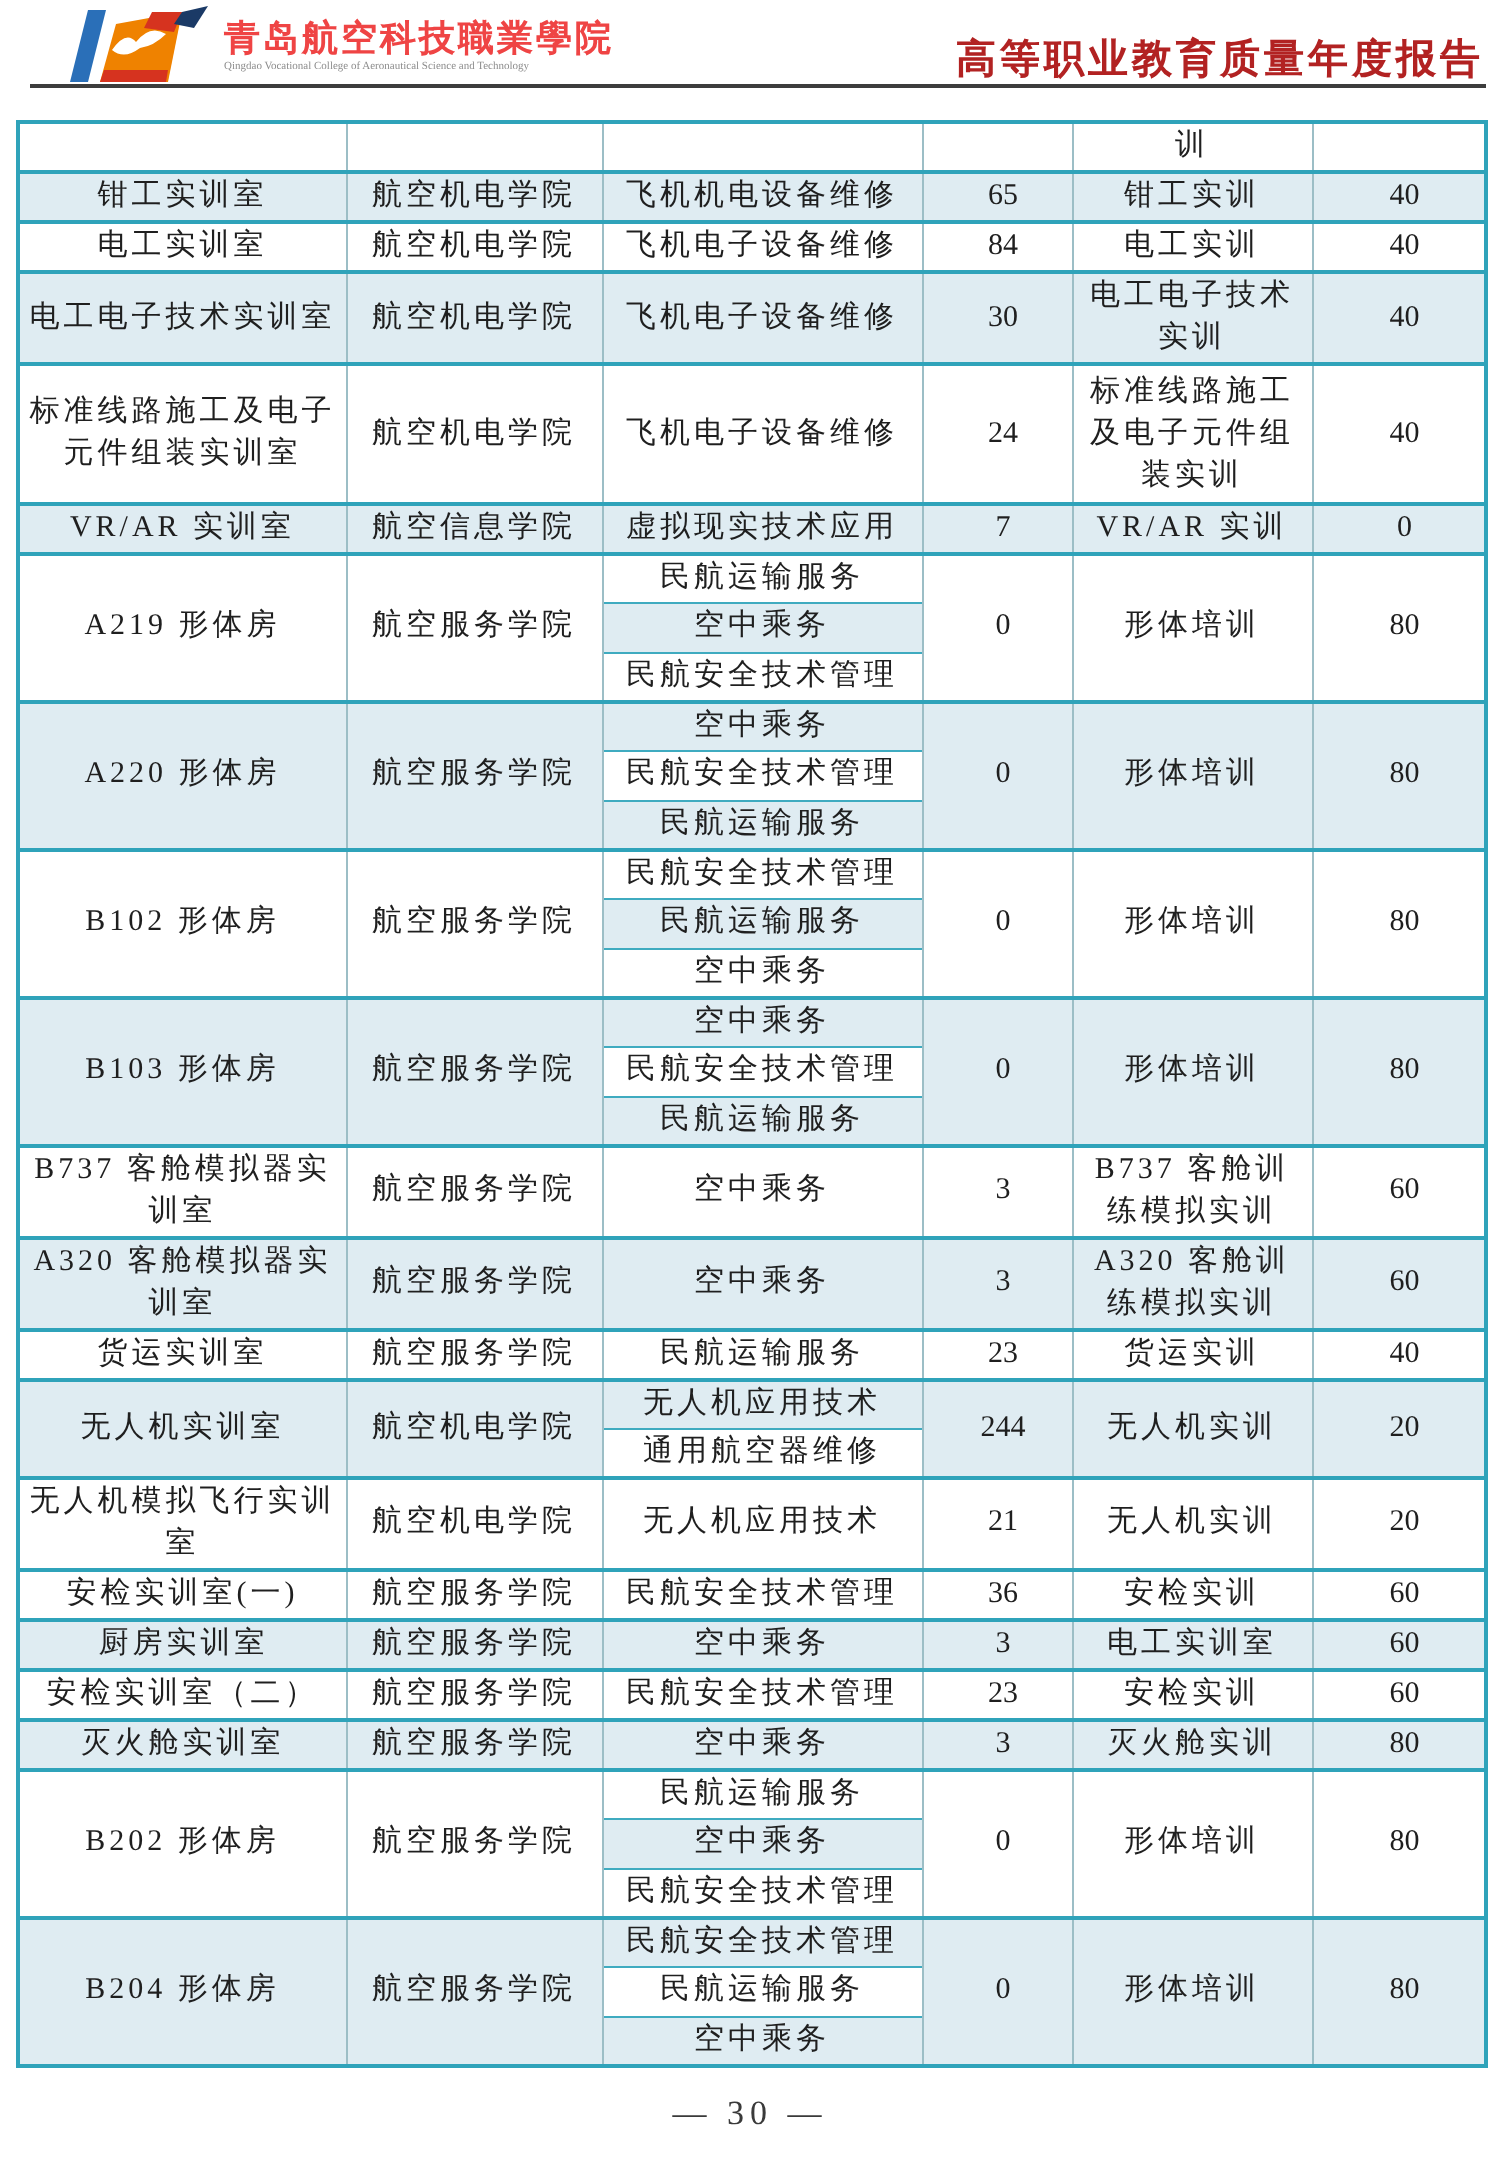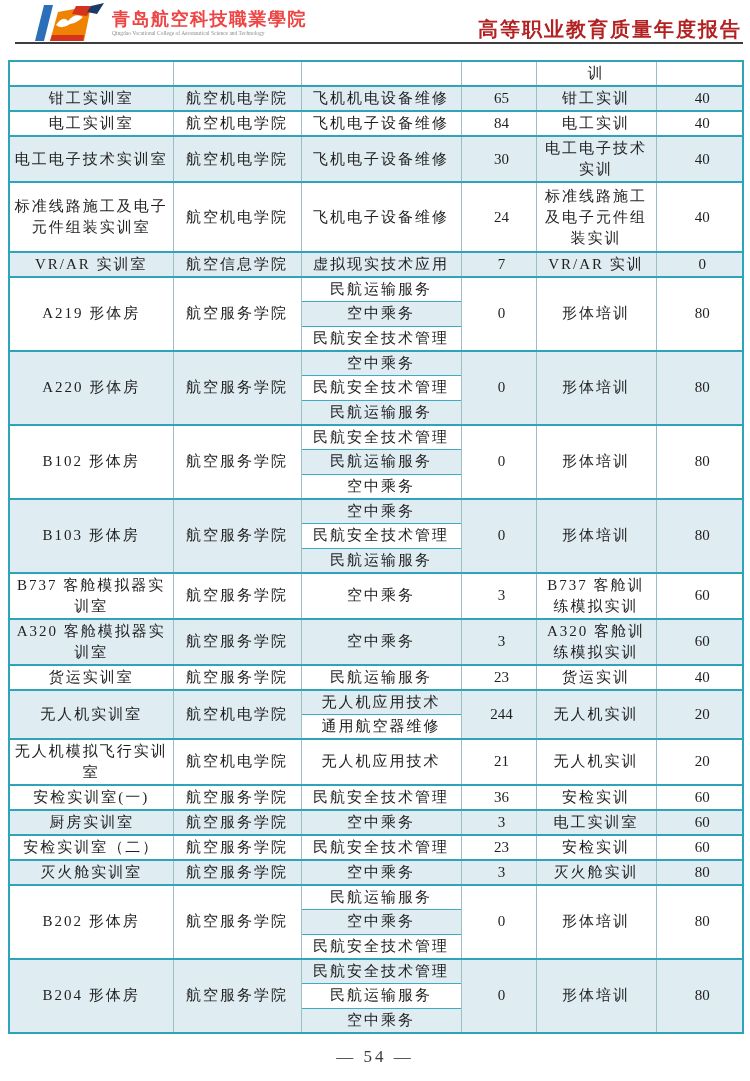--- a/index.html
+++ b/index.html
@@ -279,16 +279,16 @@
             <td class="bg-w subsep">民航运输服务</td>
           </tr>
           <tr style="height: 24.6667px;">
             <td class="bg-b subsep">空中乘务</td>
           </tr>
         </tbody>
     </table>
   </div>
 
   <div class="footer">
-    <span>— 54 —</span>
+    <span>— 30 —</span>
   </div>
 
 </div>
 
 </body></html>

